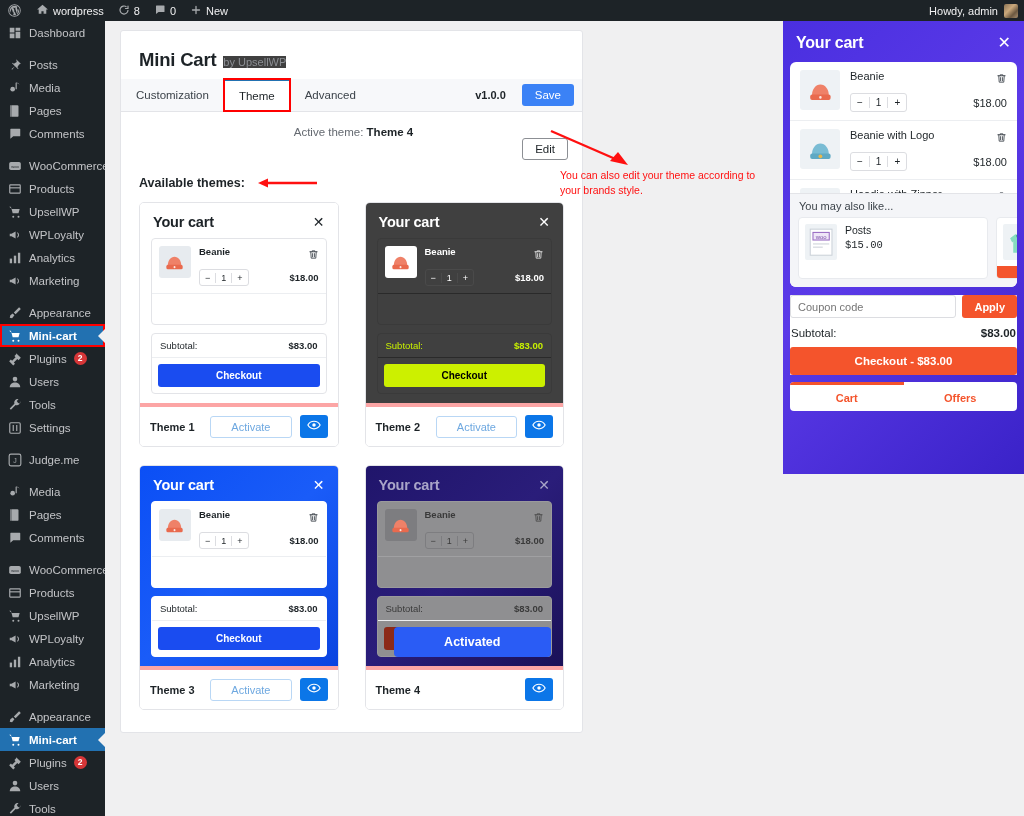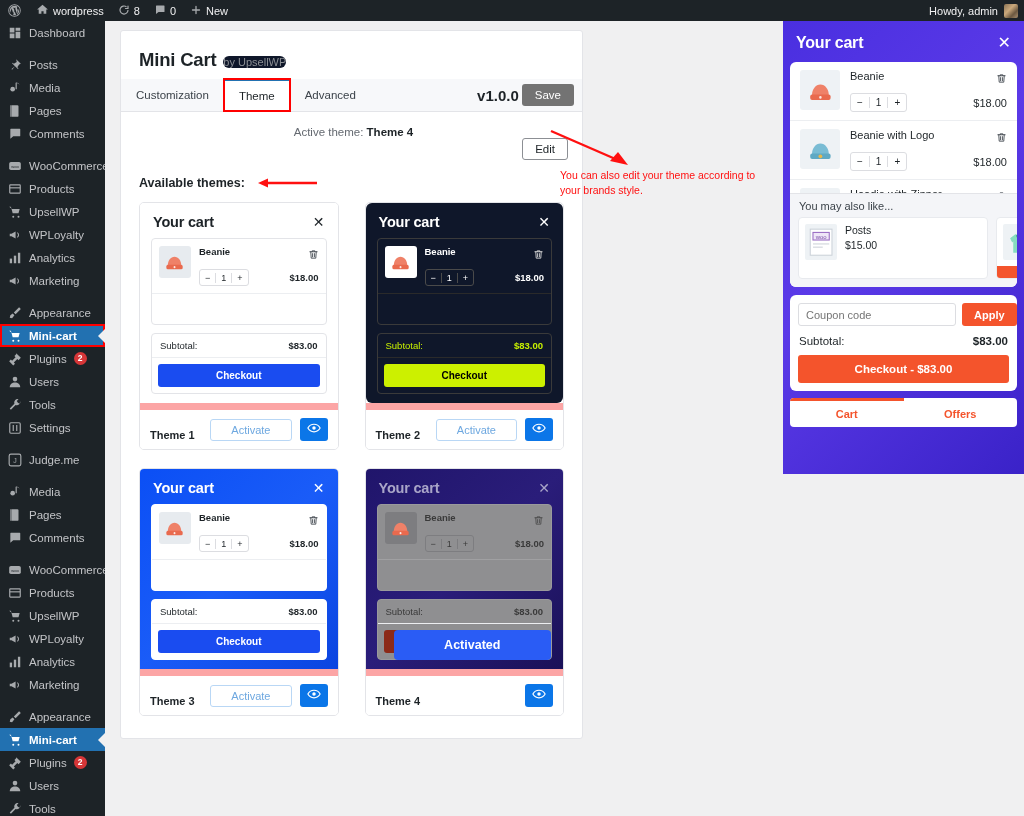--- a/index.html
+++ b/index.html
@@ -77,23 +77,23 @@
     border-bottom: 1px solid #e3e4e8; background: #f7f8fa;
     position: relative;
   }
   .tab {
     display: flex; align-items: center; padding: 0 15px;
     font-size: 11.5px; color: #3c434a; background: #f7f8fa; cursor: pointer;
   }
   .tab.active { background: #fff; color: #1d2327; border-top: 2px solid #2271b1; }
   .tab.boxed { outline: 2px solid #ff0000; outline-offset: -1px; z-index: 2; }
   .tabrow .spacer { flex: 1; }
-  .ver { display:flex; align-items:center; font-size: 15px; font-weight: 700; color: #1d2327; padding-right: 3px; }
+  .ver { display:flex; align-items:center; font-size: 11px; font-weight: 700; color: #1d2327; padding-right: 16px; }
   .savebtn {
-    align-self: center; background: #737373; color: #fff; border: none;
+    align-self: center; background: #3b82f6; color: #fff; border: none;
     font-size: 11.5px; border-radius: 3px; padding: 5px 13px; margin-right: 8px; cursor: pointer;
   }
 
   .activerow {
     display: flex; align-items: center; padding: 14px 14px 10px 18px; flex-direction: column;
   }
   .activerow .lbl { font-size: 11.5px; color: #646970; }
   .activerow .lbl b { color: #1d2327; }
   .editbtn {
     margin-left: auto; background: #fff; border: 1px solid #8c8f94; color: #1d2327;
@@ -112,22 +112,22 @@
   
   .themegrid {
     display: grid; grid-template-columns: 1fr 1fr; gap: 18px 26px;
     padding: 4px 18px 22px 18px;
   }
   .themecard {
     border: 1px solid #e3e4e8; border-radius: 5px; overflow: hidden; background: #fff;
   }
   .tc-preview { height: 200px; overflow: hidden; position: relative; }
   .tc-foot {
-    display: flex; align-items: flex-end; gap: 8px; padding: 8px 10px;
-    border-top: 7px solid #fca5a5; background: #fff;
+    display: flex; align-items: center; gap: 8px; padding: 8px 10px;
+    border-top: 4px solid #fca5a5; background: #fff;
   }
   .tc-name { font-size: 11px; font-weight: 700; color: #1d2327; }
   .actbtn {
     margin-left: auto; border: 1px solid #b9d7f5; background: #fff; color: #6ea8e0;
     border-radius: 3px; font-size: 11px; padding: 4px 20px; cursor: pointer;
   }
   .eyebtn {
     background: #0b76e8; border: none; border-radius: 3px; width: 28px; height: 23px;
     display: flex; align-items: center; justify-content: center; cursor: pointer;
   }
@@ -159,21 +159,21 @@
   .mc-sub .v { margin-left: auto; font-weight: 700; }
   .mc-co {
     margin: 6px; border-radius: 3px; text-align: center; padding: 6px 0;
     font-size: 10px; font-weight: 700; cursor: pointer;
   }
 
   
   .t1 { background: #fff; color: #1d2327; }
   .t1 .mc-co { background: #1a4cf0; color: #fff; }
   
-  .t2 { background: #0f172a; color: #fff; border-radius: 6px; }
+  .t2 { background: #404040; color: #fff; }
   .t2 .mc-items, .t2 .mc-foot { border-color: #3a3a3a; }
   .t2 .mc-item { border-bottom-color: #2a2a2a; }
   .t2 .qty { border-color: #4a4a4a; }
   .t2 .qty .n { border-color: #4a4a4a; }
   .t2 .mc-sub { color: #c8f000; border-bottom-color: #2a2a2a; }
   .t2 .mc-co { background: #ccf000; color: #000; }
   .t2 .mc-thumb { background: #fff; }
   
   .t3 { background: linear-gradient(135deg,#0b4ff5 0%,#1a5cf8 50%,#0a44e0 100%); color: #fff; }
   .t3 .mc-items { background: #fff; color: #1d2327; border-color: #fff; }
@@ -225,26 +225,26 @@
   }
   .upsell .ul { font-size: 11px; color: #3c434a; padding: 1px 0 5px 1px; }
   .upsell .urow { display: flex; gap: 8px; }
   .ucard {
     background: #fff; border: 1px solid #e8eaee; border-radius: 4px; overflow: hidden;
     width: 190px; flex: none;
   }
   .ucard .ub { display: flex; gap: 8px; padding: 6px; }
   .ucard .uth { width: 32px; height: 36px; background: #eef2f5; border-radius: 2px; flex:none; display:flex;align-items:center;justify-content:center;}
   .ucard .un { font-size: 10.5px; }
-  .ucard .up { font-size: 10.5px; margin-top: 3px; }
+  .ucard .up { font-size: 10.5px; margin-top: 3px; font-family: Liberation Mono, monospace; }
   .addbtn {
     display: block; width: 100%; background: #f4542c; color: #fff;
     border: none; text-align: center; padding: 6px 0; font-size: 11px; font-weight: 700; cursor: pointer;
   }
-  .lc-foot { background: #fff; border-radius: 6px; margin-top: 8px; padding: 8px; color: #1d2327; }
+  .lc-foot { background: #fff; border-radius: 1px; margin-top: 8px; color: #1d2327; }
   .coupon-row { display: flex; gap: 6px; }
   .coupon-input {
     flex: 1; border: 1px solid #dcdde1; border-radius: 3px; height: 23px;
     font-size: 11px; padding: 0 7px; color: #646970; font-family: "Liberation Sans", sans-serif;
   }
   .applybtn {
     background: #f4542c; color: #fff; border: none; border-radius: 3px;
     font-size: 11px; font-weight: 700; padding: 0 12px; height: 23px; cursor: pointer;
   }
   .lc-sub { display: flex; font-size: 11.5px; padding: 9px 1px 8px 1px; }

